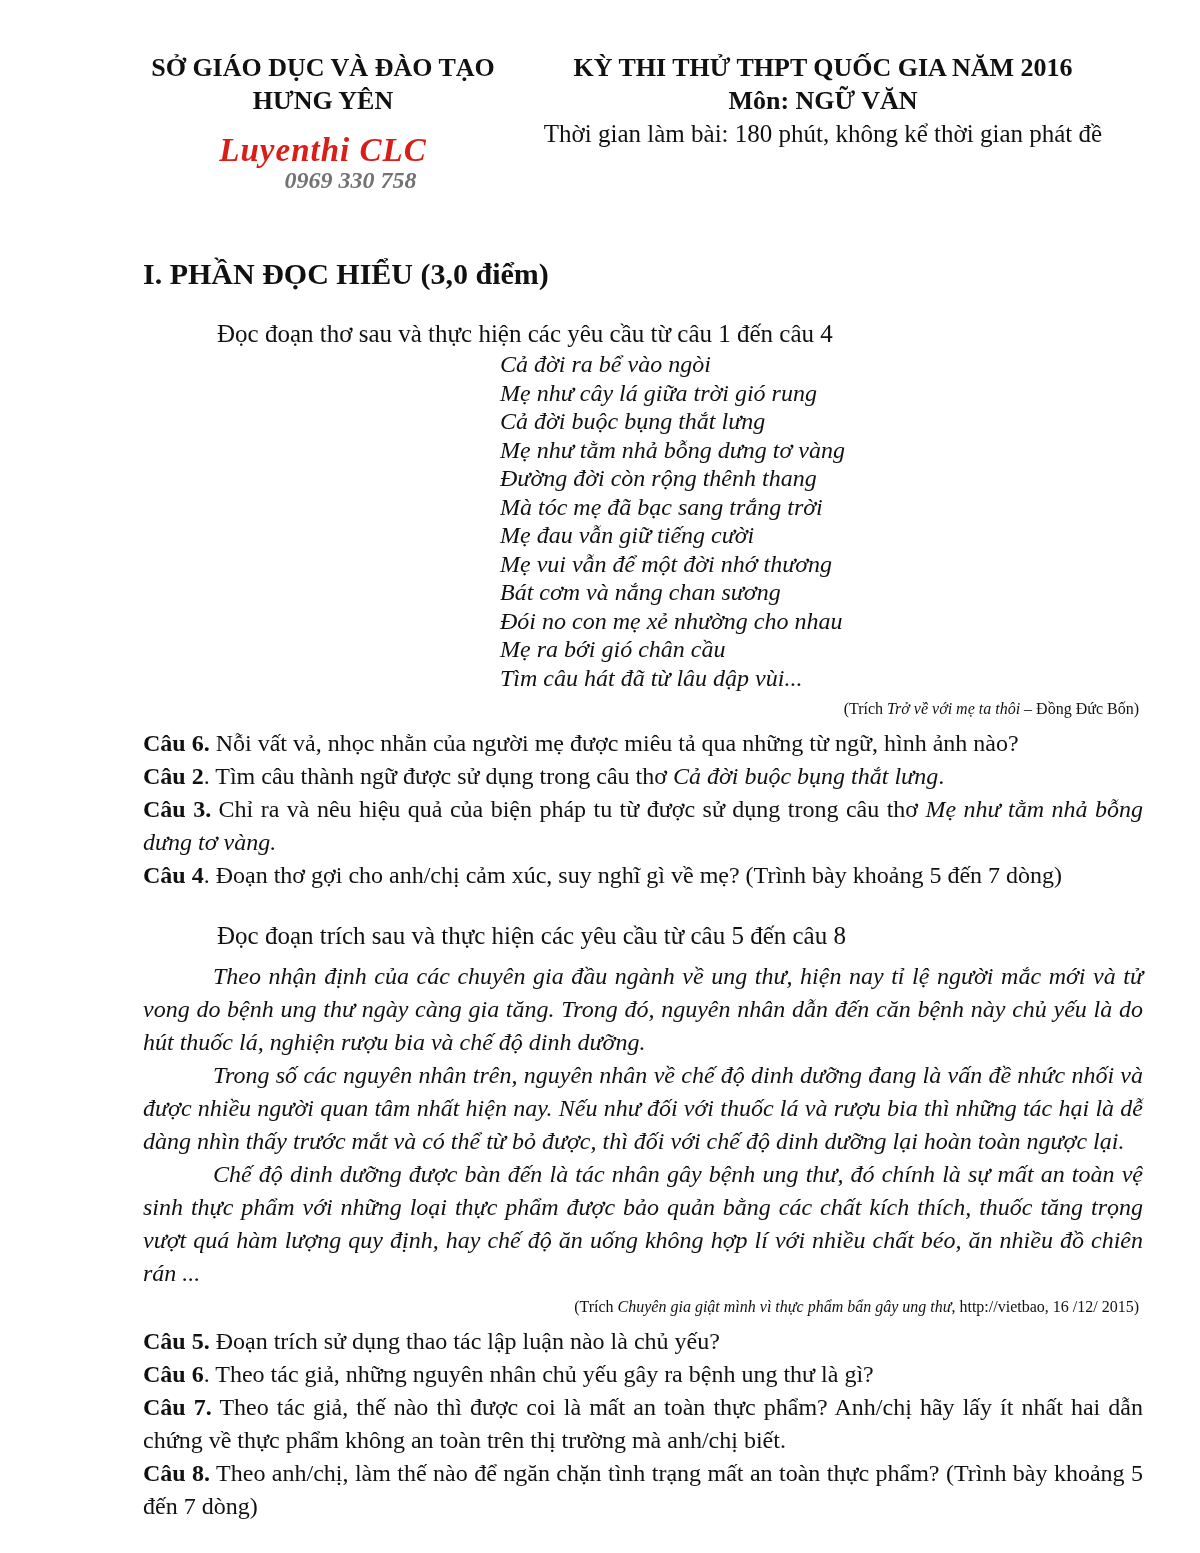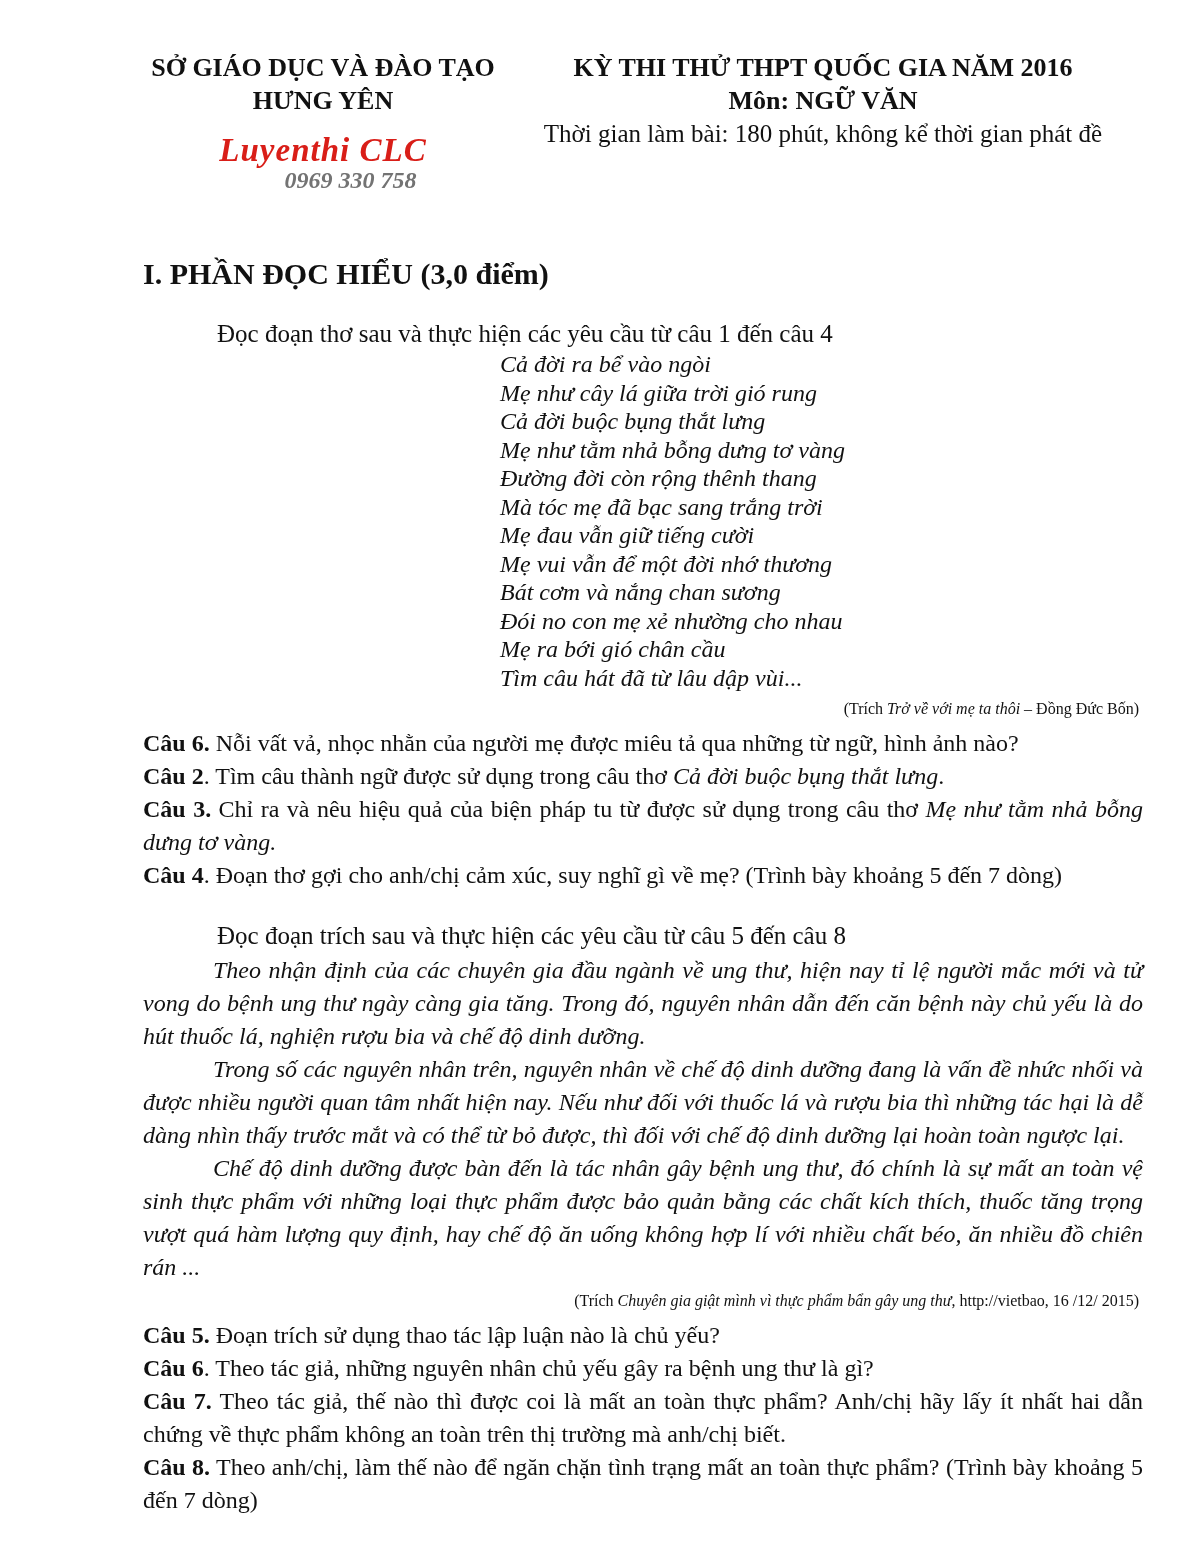--- a/index.html
+++ b/index.html
@@ -94,21 +94,21 @@
     padding-right: 4px;
   }
   
   .q-block { margin-top: 2px; }
   .question {
     font-size: 24px;
     line-height: 33px;
     text-align: justify;
   }
   .excerpt {
-    margin-top: 2px;
+    margin-top: 8px;
   }
   .excerpt-para {
     font-style: italic;
     font-size: 24px;
     line-height: 33px;
     text-align: justify;
     text-indent: 70px;
     margin: 0;
   }
   .b { font-weight: bold; }

